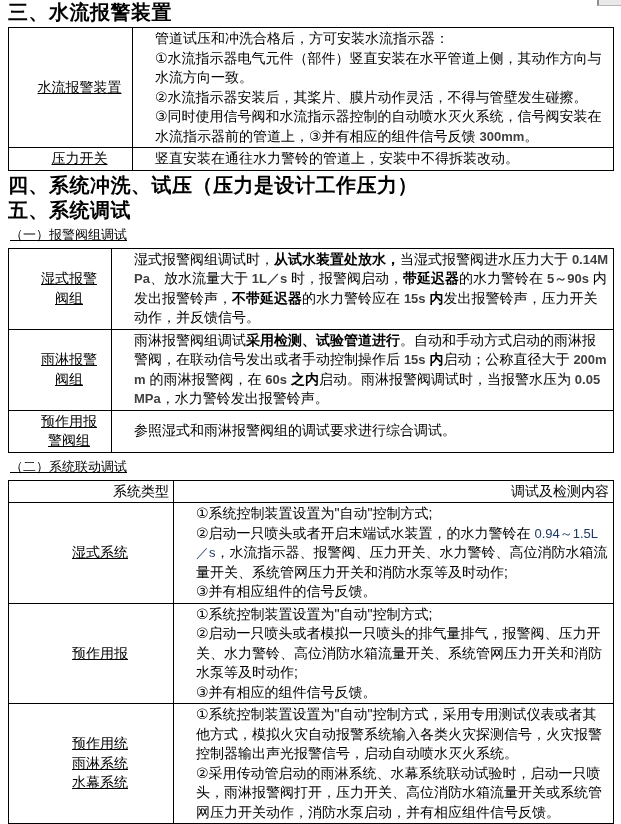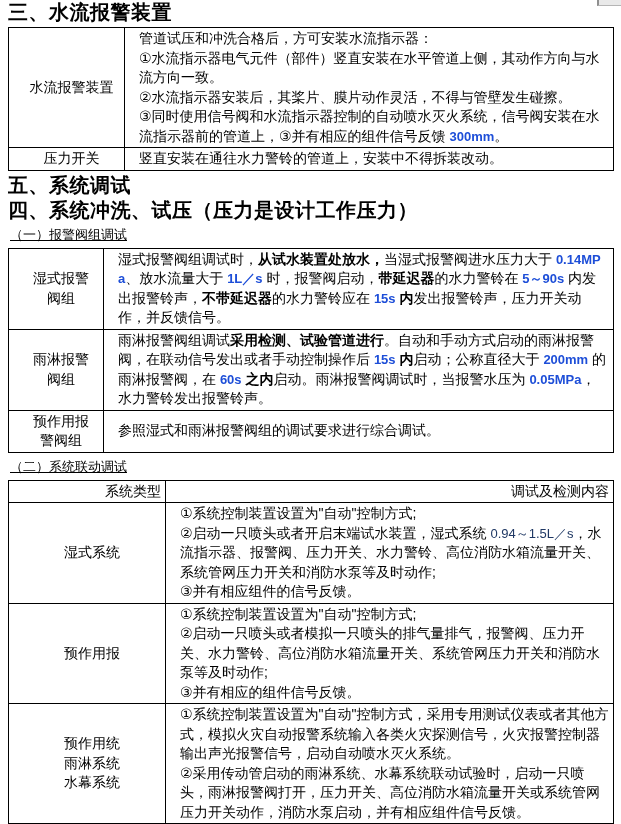--- a/index.html
+++ b/index.html
@@ -18,34 +18,34 @@
     font-size:13px;line-height:19px;margin:4px 0 4px 2px;text-decoration:underline;
   }
   table.doc-table{
     border-collapse:collapse;width:606px;table-layout:fixed;
     margin:0 0 4px 0;
   }
   table.doc-table td,table.doc-table th{
     border:1px solid #000;
     font-size:14px;line-height:19.5px;font-weight:normal;
     vertical-align:middle;
-    padding:1px 4px 1px 14px;
+    padding:1px 4px 1px 22px;
     word-break:break-all;
   }
   td.label-cell{
-    text-align:center;padding:1px 2px;white-space:pre-line;
+    text-align:center;padding:1px 2px;white-space:pre-line;text-decoration:underline;
   }
   th.head-cell{text-align:right;}
   .t1 .label-cell{width:97px;}
   .t2 .label-cell{width:76px;}
   .t3 .label-cell{width:138px;}
   .para{margin:0;}
   .run-b{font-weight:bold;}
   .run-n{color:#1F3864;font-size:13px;}
-  .run-bn{color:#1d4ed8;font-size:13px;font-weight:bold;}
+  .run-bn{color:#404040;font-size:13px;font-weight:bold;}
   .scroll-frag{
     position:absolute;right:0;top:0;width:22px;height:5px;
     background:#e9e9e9;border-bottom:1px solid #b5b5b5;border-left:2px solid #8f8f8f;
   }
 </style>
 </head>
 <body>
 
 <div class="scroll-frag"></div>
 
@@ -66,22 +66,22 @@
     </tr>
     <tr>
       <td class="label-cell">压力开关</td>
       <td>
             <div class="para"><span>竖直安装在通往水力警铃的管道上，安装中不得拆装改动。</span></div>
           </td>
     </tr>
   </tbody>
     </table>
 
+  <div class="h1">四、系统冲洗、试压（压力是设计工作压力）</div>
   <div class="h1">五、系统调试</div>
-  <div class="h1">四、系统冲洗、试压（压力是设计工作压力）</div>
   <div class="h2">（一）报警阀组调试</div>
 
   <table class="doc-table t2">
     <tbody>
         <tr>
       <td class="label-cell">湿式报警
 阀组</td>
       <td>
             <div class="para"><span>湿式报警阀组调试时，</span><span class="run-b">从试水装置处放水，</span><span>当湿式报警阀进水压力大于 </span><span class="run-bn">0.14MPa</span><span>、放水流量大于 </span><span class="run-bn">1L／s</span><span> 时，报警阀启动，</span><span class="run-b">带延迟器</span><span>的水力警铃在 </span><span class="run-bn">5～90s</span><span> 内发出报警铃声，</span><span class="run-b">不带延迟器</span><span>的水力警铃应在 </span><span class="run-bn">15s</span><span class="run-b"> 内</span><span>发出报警铃声，压力开关动作，并反馈信号。</span></div>
           </td>
@@ -108,21 +108,21 @@
   <table class="doc-table t3">
     <tbody>
         <tr>
       <th class="head-cell label-cell">系统类型</th>
       <th class="head-cell">调试及检测内容</th>
     </tr>
     <tr>
       <td class="label-cell">湿式系统</td>
       <td>
             <div class="para"><span>①系统控制装置设置为"自动"控制方式;</span></div>
-            <div class="para"><span>②启动一只喷头或者开启末端试水装置，湿式系统 </span><span class="run-n">0.94～1.5L／s</span><span>，水流指示器、报警阀、压力开关、水力警铃、高位消防水箱流量开关、系统管网压力开关和消防水泵等及时动作;</span></div>
+            <div class="para"><span>②启动一只喷头或者开启末端试水装置，的水力警铃在 </span><span class="run-n">0.94～1.5L／s</span><span>，水流指示器、报警阀、压力开关、水力警铃、高位消防水箱流量开关、系统管网压力开关和消防水泵等及时动作;</span></div>
             <div class="para"><span>③并有相应组件的信号反馈。</span></div>
           </td>
     </tr>
     <tr>
       <td class="label-cell">预作用报</td>
       <td>
             <div class="para"><span>①系统控制装置设置为"自动"控制方式;</span></div>
             <div class="para"><span>②启动一只喷头或者模拟一只喷头的排气量排气，报警阀、压力开关、水力警铃、高位消防水箱流量开关、系统管网压力开关和消防水泵等及时动作;</span></div>
             <div class="para"><span>③并有相应的组件信号反馈。</span></div>
           </td>

